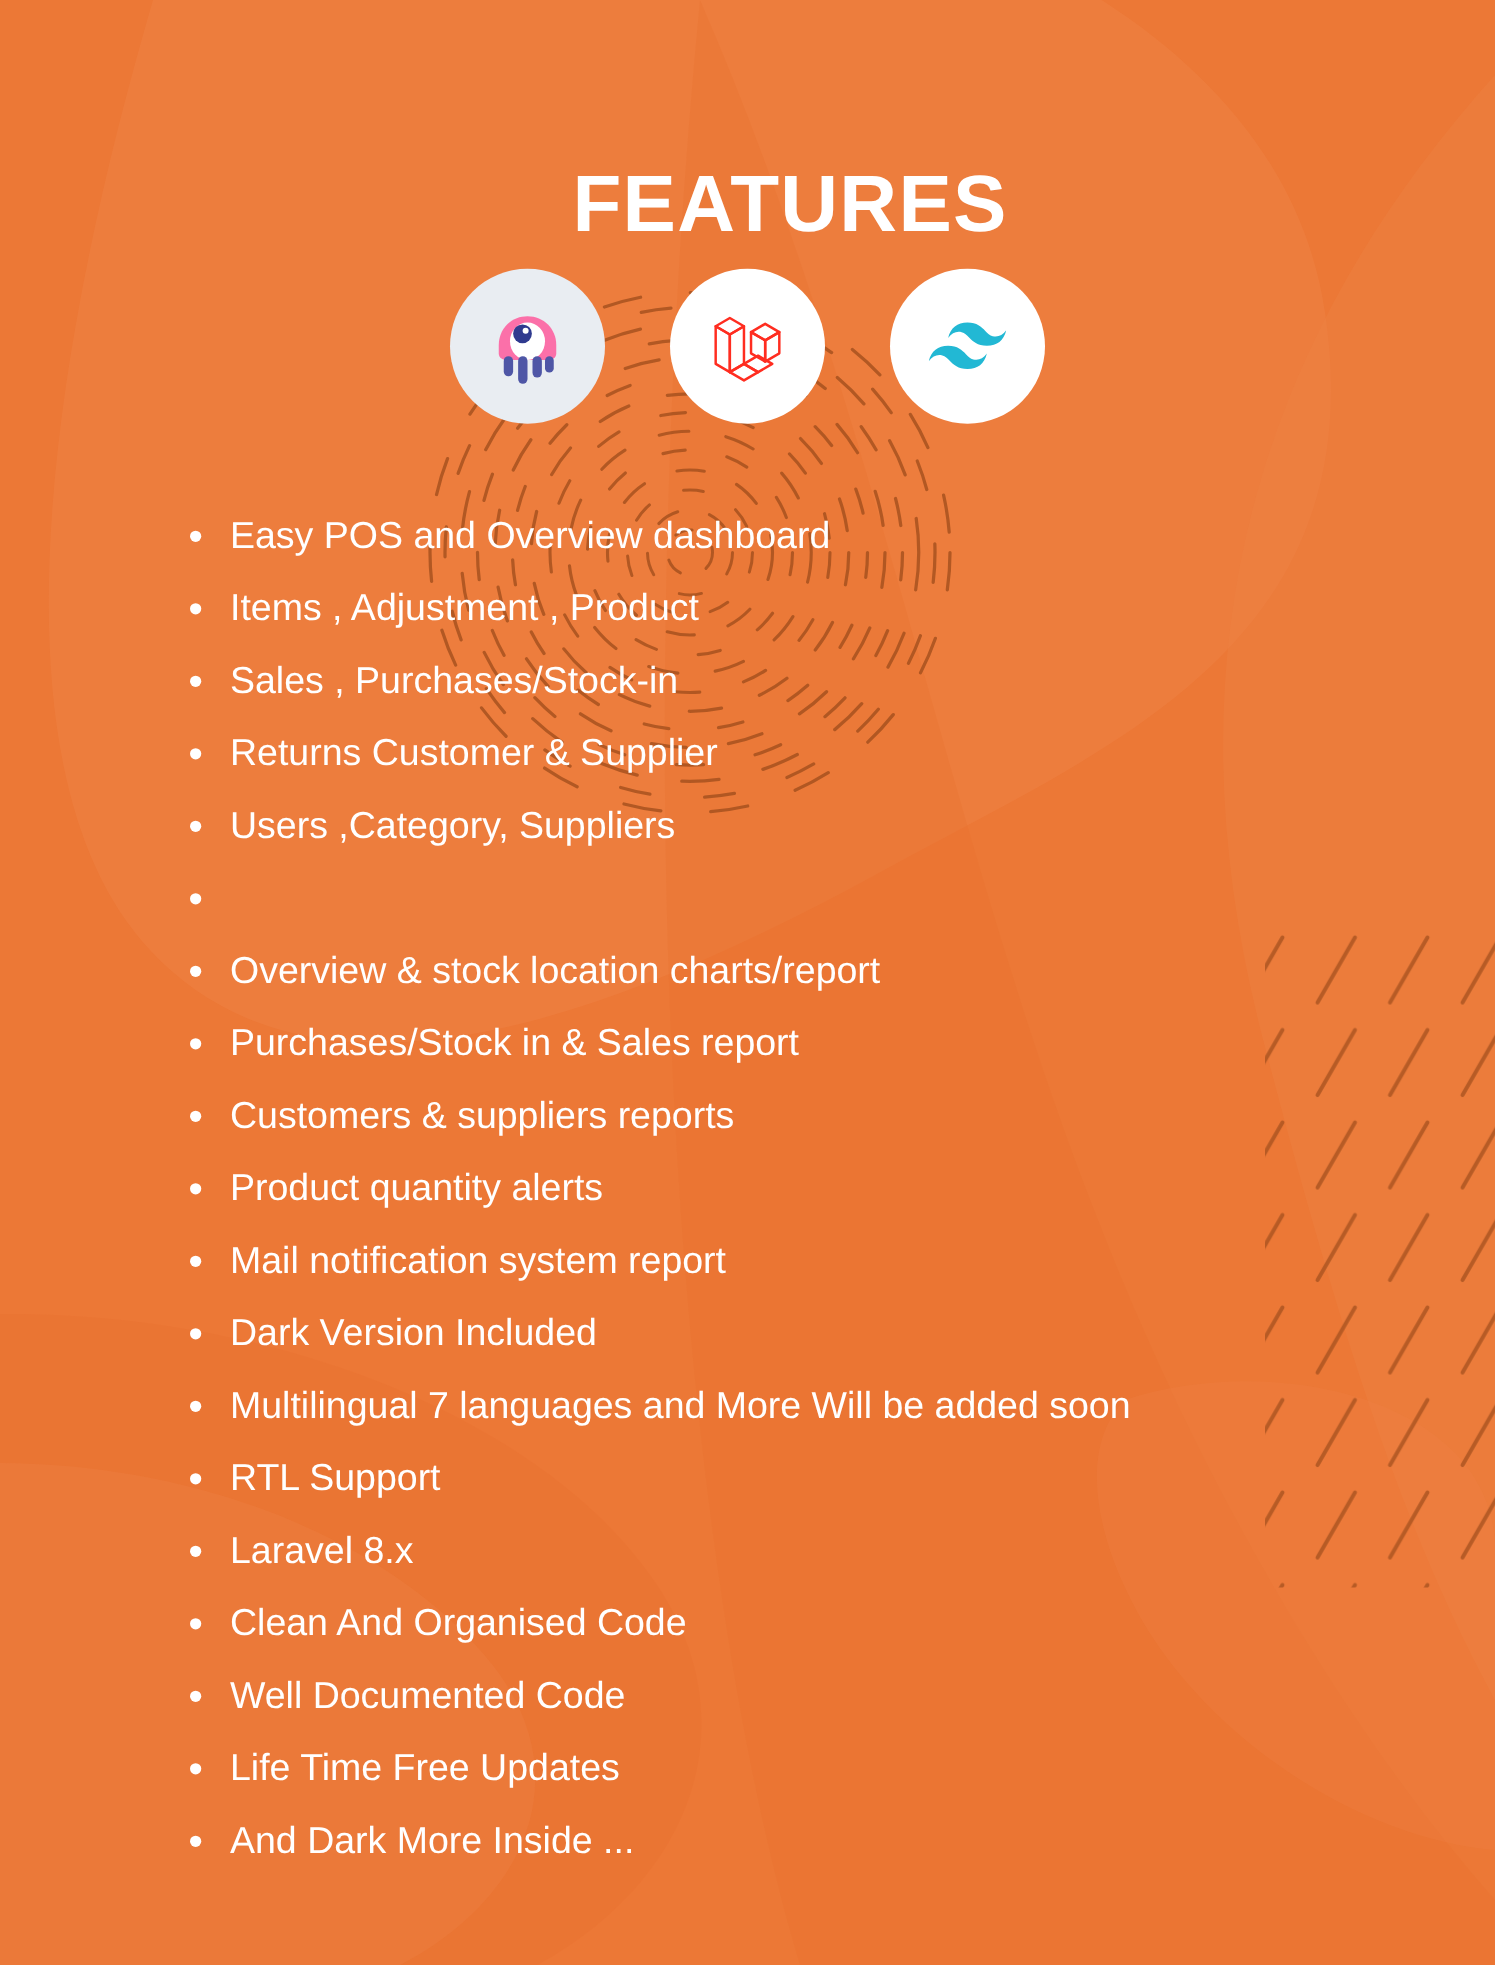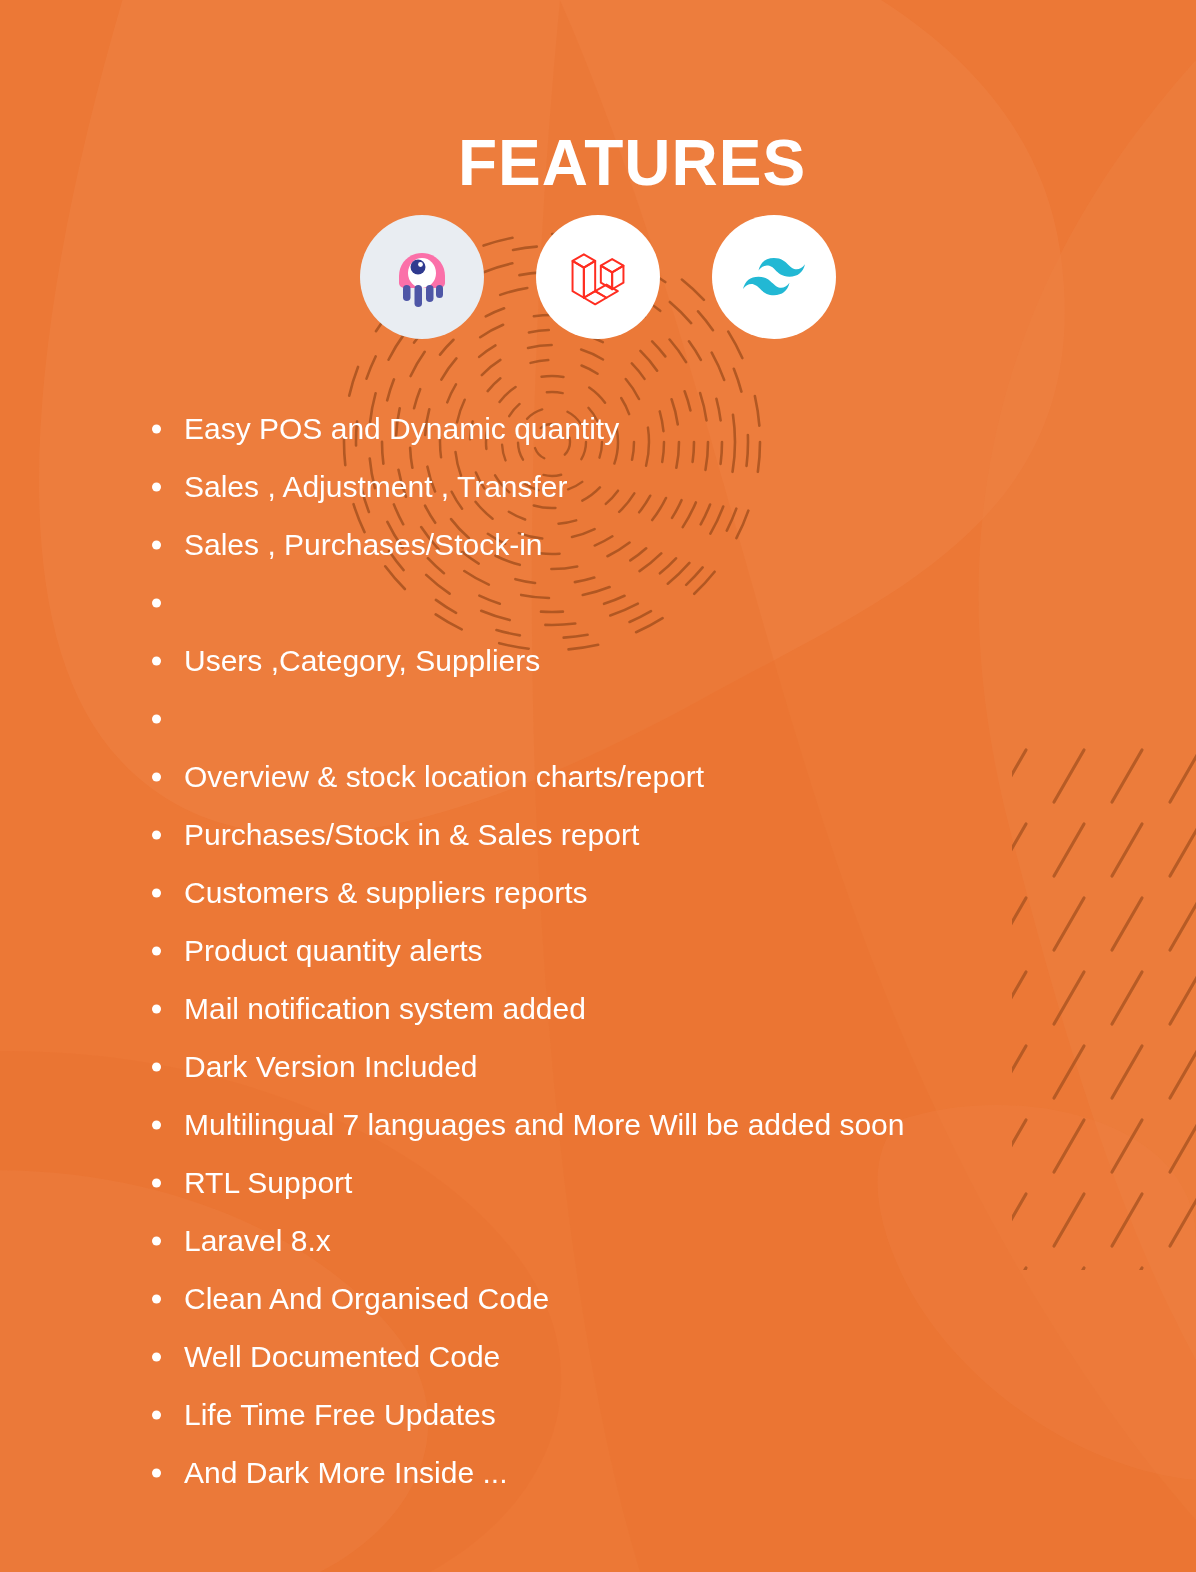--- a/index.html
+++ b/index.html
@@ -194,31 +194,31 @@
       <span>
         <svg width="62" height="62" viewBox="0 0 54 33" xmlns="http://www.w3.org/2000/svg">
           <path fill="#22B8D4" fill-rule="evenodd" clip-rule="evenodd" d="M27 0c-7.2 0-11.7 3.6-13.5 10.8 2.7-3.6 5.85-4.95 9.45-4.05 2.054.513 3.522 2.004 5.147 3.653C30.782 13.08 33.91 16.2 40.5 16.2c7.2 0 11.7-3.6 13.5-10.8-2.7 3.6-5.85 4.95-9.45 4.05-2.054-.513-3.522-2.004-5.147-3.653C36.718 3.12 33.59 0 27 0zM13.5 16.2C6.3 16.2 1.8 19.8 0 27c2.7-3.6 5.85-4.95 9.45-4.05 2.054.513 3.522 2.004 5.147 3.653C17.282 29.28 20.41 32.4 27 32.4c7.2 0 11.7-3.6 13.5-10.8-2.7 3.6-5.85 4.95-9.45 4.05-2.054-.513-3.522-2.004-5.147-3.653C23.218 19.32 20.09 16.2 13.5 16.2z"></path>
         </svg>
       </span>
     </div>
 
   </div>
 
   <ul class="features" id="feature-list">
-      <li class="feature-item"><span class="bullet"></span><span>Easy POS and Dynamic quantity</span></li>
-      <li class="feature-item"><span class="bullet"></span><span>Sales , Adjustment , Transfer</span></li>
+      <li class="feature-item"><span class="bullet"></span><span>Easy POS and Overview dashboard</span></li>
+      <li class="feature-item"><span class="bullet"></span><span>Items , Adjustment , Product</span></li>
       <li class="feature-item"><span class="bullet"></span><span> Sales , Purchases/Stock-in</span></li>
-      <li class="feature-item"><span class="bullet"></span></li>
+      <li class="feature-item"><span class="bullet"></span><span>Returns Customer &amp; Supplier</span></li>
       <li class="feature-item"><span class="bullet"></span><span>Users ,Category, Suppliers</span></li>
       <li class="feature-item"><span class="bullet"></span></li>
       <li class="feature-item"><span class="bullet"></span><span>Overview &amp; stock location charts/report</span></li>
       <li class="feature-item"><span class="bullet"></span><span>Purchases/Stock in &amp; Sales report</span></li>
       <li class="feature-item"><span class="bullet"></span><span>Customers &amp; suppliers reports</span></li>
       <li class="feature-item"><span class="bullet"></span><span>Product quantity alerts</span></li>
-      <li class="feature-item"><span class="bullet"></span><span>Mail notification system added</span></li>
+      <li class="feature-item"><span class="bullet"></span><span>Mail notification system report</span></li>
       <li class="feature-item"><span class="bullet"></span><span>Dark Version Included</span></li>
       <li class="feature-item"><span class="bullet"></span><span>Multilingual 7 languages and More Will be added soon</span></li>
       <li class="feature-item"><span class="bullet"></span><span>RTL Support</span></li>
       <li class="feature-item"><span class="bullet"></span><span>Laravel 8.x</span></li>
       <li class="feature-item"><span class="bullet"></span><span>Clean And Organised Code</span></li>
       <li class="feature-item"><span class="bullet"></span><span>Well Documented Code</span></li>
       <li class="feature-item"><span class="bullet"></span><span>Life Time Free Updates</span></li>
       <li class="feature-item"><span class="bullet"></span><span>And Dark More Inside ...</span></li>
     </ul>
 

